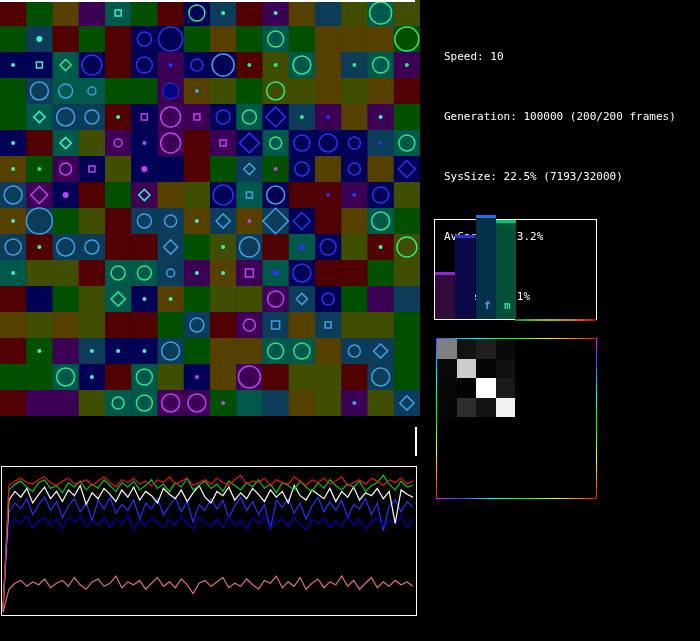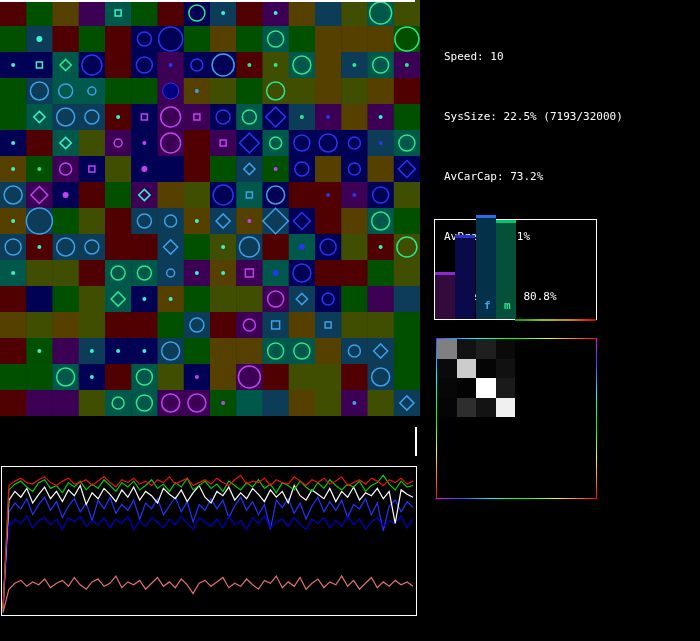--- a/index.html
+++ b/index.html
@@ -429,20 +429,21 @@
     <polyline points="1.0,144.1 6.9,44.8 12.9,36.0 18.8,41.9 24.8,31.7 30.7,47.7 36.7,37.5 42.6,30.2 48.5,43.3 54.5,34.6 60.4,50.6 66.4,39.0 72.3,31.7 78.2,44.8 84.2,36.0 90.1,53.6 96.1,33.1 102.0,41.9 108.0,30.2 113.9,46.3 119.8,37.5 125.8,43.3 131.7,33.1 137.7,52.1 143.6,36.0 149.6,41.9 155.5,31.7 161.4,47.7 167.4,39.0 173.3,30.2 179.3,44.8 185.2,34.6 191.1,55.0 197.1,37.5 203.0,43.3 209.0,31.7 214.9,41.9 220.9,33.1 226.8,50.6 232.7,39.0 238.7,30.2 244.6,43.3 250.6,34.6 256.5,47.7 262.4,37.5 268.4,62.3 274.3,33.1 280.3,40.4 286.2,31.7 292.2,46.3 298.1,36.0 304.0,52.1 310.0,39.0 315.9,30.2 321.9,44.8 327.8,34.6 333.8,43.3 339.7,33.1 345.6,50.6 351.6,37.5 357.5,41.9 363.5,31.7 369.4,47.7 375.3,36.0 381.3,63.8 387.2,39.0 393.2,33.1 399.1,44.8 405.1,34.6 411.0,40.4" fill="none" stroke="#2233ff" stroke-width="1.2"></polyline>
     <polyline points="1.0,145.5 6.9,59.4 12.9,52.1 18.8,56.5 24.8,49.2 30.7,60.9 36.7,53.6 42.6,50.6 48.5,57.9 54.5,52.1 60.4,62.3 66.4,50.6 72.3,55.0 78.2,49.2 84.2,59.4 90.1,53.6 96.1,57.9 102.0,50.6 108.0,60.9 113.9,52.1 119.8,56.5 125.8,49.2 131.7,62.3 137.7,53.6 143.6,59.4 149.6,50.6 155.5,55.0 161.4,60.9 167.4,52.1 173.3,57.9 179.3,49.2 185.2,56.5 191.1,62.3 197.1,50.6 203.0,55.0 209.0,59.4 214.9,52.1 220.9,60.9 226.8,49.2 232.7,57.9 238.7,53.6 244.6,62.3 250.6,50.6 256.5,56.5 262.4,49.2 268.4,60.9 274.3,55.0 280.3,52.1 286.2,59.4 292.2,50.6 298.1,57.9 304.0,62.3 310.0,52.1 315.9,56.5 321.9,50.6 327.8,60.9 333.8,53.6 339.7,59.4 345.6,49.2 351.6,57.9 357.5,52.1 363.5,62.3 369.4,55.0 375.3,50.6 381.3,59.4 387.2,53.6 393.2,56.5 399.1,49.2 405.1,60.9 411.0,52.1" fill="none" stroke="#0000cc" stroke-width="1.2"></polyline>
     <polyline points="1.0,141.2 6.9,33.1 12.9,24.4 18.8,30.2 24.8,21.4 30.7,36.0 36.7,27.3 42.6,20.0 48.5,31.7 54.5,24.4 60.4,34.6 66.4,22.9 72.3,28.7 78.2,18.5 84.2,37.5 90.1,25.8 96.1,31.7 102.0,21.4 108.0,27.3 113.9,34.6 119.8,22.9 125.8,30.2 131.7,20.0 137.7,33.1 143.6,24.4 149.6,28.7 155.5,36.0 161.4,21.4 167.4,27.3 173.3,31.7 179.3,22.9 185.2,34.6 191.1,25.8 197.1,18.5 203.0,30.2 209.0,36.0 214.9,24.4 220.9,28.7 226.8,20.0 232.7,33.1 238.7,25.8 244.6,31.7 250.6,21.4 256.5,27.3 262.4,34.6 268.4,22.9 274.3,30.2 280.3,24.4 286.2,36.0 292.2,18.5 298.1,28.7 304.0,33.1 310.0,22.9 315.9,27.3 321.9,31.7 327.8,21.4 333.8,34.6 339.7,24.4 345.6,30.2 351.6,20.0 357.5,33.1 363.5,25.8 369.4,28.7 375.3,21.4 381.3,31.7 387.2,24.4 393.2,56.5 399.1,22.9 405.1,27.3 411.0,30.2" fill="none" stroke="#ffffff" stroke-width="1.2"></polyline>
     <polyline points="1.0,144.1 6.9,22.9 12.9,17.1 18.8,14.1 24.8,20.0 30.7,24.4 36.7,15.6 42.6,12.7 48.5,21.4 54.5,18.5 60.4,25.8 66.4,15.6 72.3,20.0 78.2,14.1 84.2,22.9 90.1,17.1 96.1,21.4 102.0,12.7 108.0,18.5 113.9,24.4 119.8,15.6 125.8,20.0 131.7,14.1 137.7,22.9 143.6,18.5 149.6,12.7 155.5,21.4 161.4,17.1 167.4,24.4 173.3,15.6 179.3,20.0 185.2,11.2 191.1,22.9 197.1,18.5 203.0,14.1 209.0,21.4 214.9,17.1 220.9,24.4 226.8,14.1 232.7,18.5 238.7,22.9 244.6,15.6 250.6,20.0 256.5,12.7 262.4,21.4 268.4,17.1 274.3,25.8 280.3,15.6 286.2,18.5 292.2,22.9 298.1,14.1 304.0,20.0 310.0,24.4 315.9,15.6 321.9,21.4 327.8,12.7 333.8,18.5 339.7,22.9 345.6,17.1 351.6,20.0 357.5,14.1 363.5,24.4 369.4,18.5 375.3,15.6 381.3,8.3 387.2,17.1 393.2,22.9 399.1,14.1 405.1,20.0 411.0,18.5" fill="none" stroke="#00cc00" stroke-width="1.2"></polyline>
     <polyline points="1.0,142.6 6.9,18.5 12.9,14.1 18.8,11.2 24.8,15.6 30.7,17.1 36.7,12.7 42.6,9.8 48.5,15.6 54.5,18.5 60.4,14.1 66.4,11.2 72.3,17.1 78.2,15.6 84.2,12.7 90.1,18.5 96.1,14.1 102.0,9.8 108.0,15.6 113.9,20.0 119.8,12.7 125.8,15.6 131.7,11.2 137.7,17.1 143.6,14.1 149.6,18.5 155.5,12.7 161.4,15.6 167.4,9.8 173.3,17.1 179.3,14.1 185.2,11.2 191.1,18.5 197.1,15.6 203.0,12.7 209.0,17.1 214.9,11.2 220.9,15.6 226.8,18.5 232.7,12.7 238.7,8.3 244.6,17.1 250.6,14.1 256.5,15.6 262.4,11.2 268.4,18.5 274.3,12.7 280.3,15.6 286.2,17.1 292.2,9.8 298.1,14.1 304.0,18.5 310.0,12.7 315.9,15.6 321.9,11.2 327.8,17.1 333.8,14.1 339.7,9.8 345.6,18.5 351.6,15.6 357.5,12.7 363.5,17.1 369.4,11.2 375.3,14.1 381.3,18.5 387.2,12.7 393.2,15.6 399.1,11.2 405.1,17.1 411.0,14.1" fill="none" stroke="#ee1111" stroke-width="1.2"></polyline>
     <polyline points="1.0,145.5 6.9,122.2 12.9,116.3 18.8,113.4 24.8,119.3 30.7,114.9 36.7,117.8 42.6,112.0 48.5,120.7 54.5,116.3 60.4,113.4 66.4,119.3 72.3,110.5 78.2,117.8 84.2,122.2 90.1,114.9 96.1,112.0 102.0,119.3 108.0,116.3 113.9,109.0 119.8,120.7 125.8,114.9 131.7,117.8 137.7,113.4 143.6,122.2 149.6,116.3 155.5,110.5 161.4,119.3 167.4,114.9 173.3,120.7 179.3,112.0 185.2,117.8 191.1,126.6 197.1,116.3 203.0,113.4 209.0,119.3 214.9,114.9 220.9,110.5 226.8,120.7 232.7,116.3 238.7,119.3 244.6,112.0 250.6,117.8 256.5,122.2 262.4,113.4 268.4,116.3 274.3,109.0 280.3,120.7 286.2,114.9 292.2,119.3 298.1,110.5 304.0,122.2 310.0,116.3 315.9,112.0 321.9,120.7 327.8,114.9 333.8,117.8 339.7,109.0 345.6,119.3 351.6,113.4 357.5,122.2 363.5,116.3 369.4,110.5 375.3,120.7 381.3,114.9 387.2,119.3 393.2,113.4 399.1,117.8 405.1,114.9 411.0,119.3" fill="none" stroke="#e07070" stroke-width="1.2"></polyline>
   </svg>
 
 <div id="stats" class="abs">
   <div class="stat">Speed: 10</div>
+  <div class="stat">Generation: 100000 (200/200 frames)</div>
   <div class="stat">SysSize: 22.5% (7193/32000)</div>
   <div class="stat">AvCarCap: 73.2%</div>
   <div class="stat">AvPref: 63.1%</div>
   <div class="stat">Cramer's V: 80.8%</div>
   <div class="stat">Purebred: 84.9%</div>
 </div>
 
 <div id="barbox" class="abs">
   <div id="bars">
       <div class="bar" style="left: 0px; height: 43.56px; background: rgb(50, 10, 60); border-top: 3px solid rgb(138, 42, 208);"></div>

